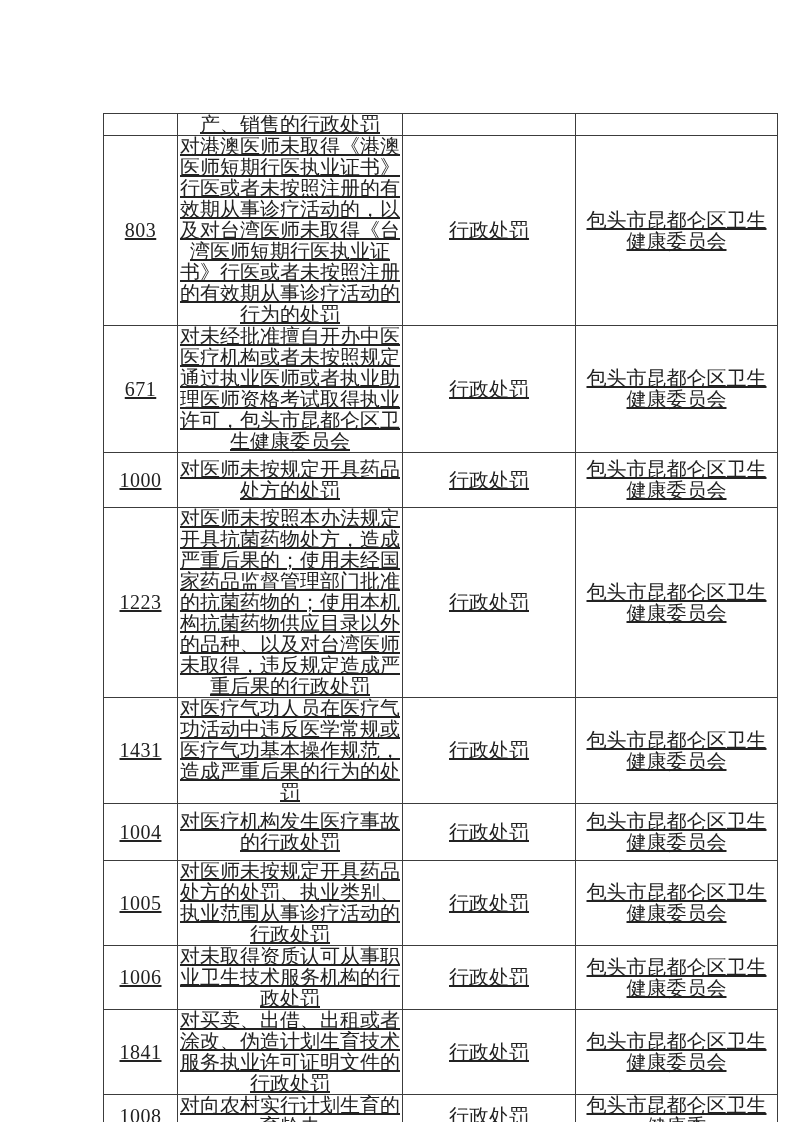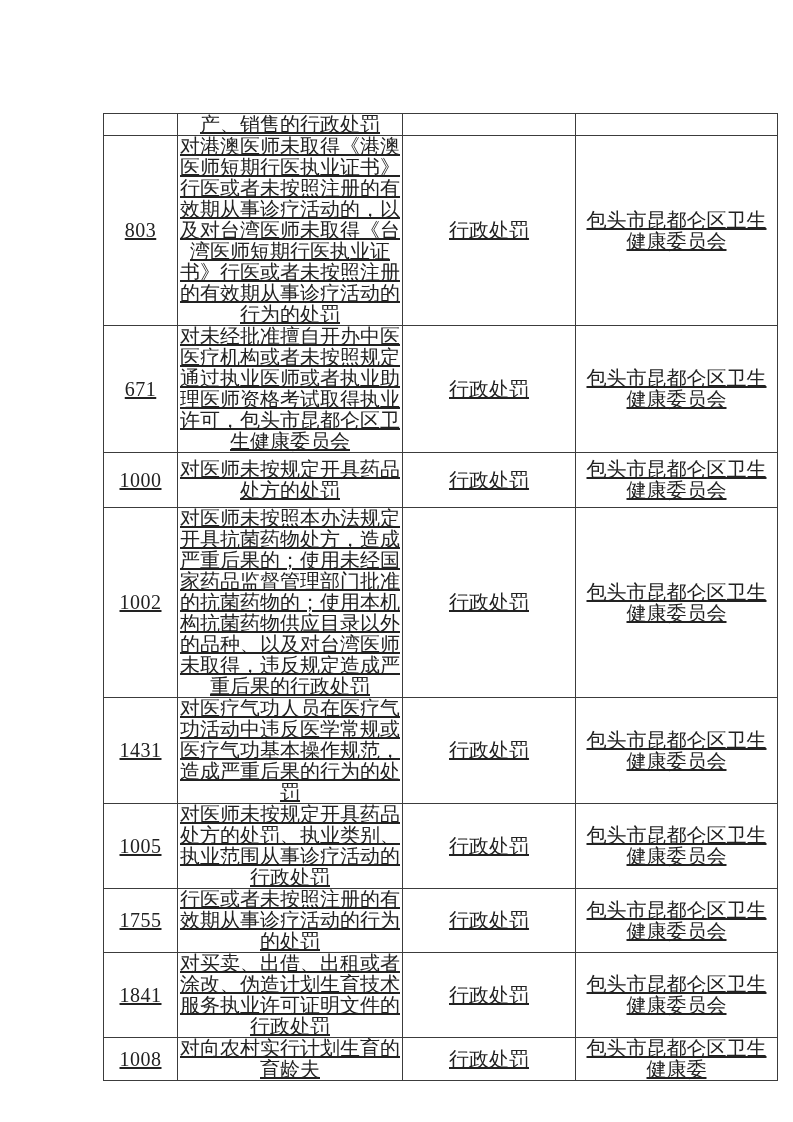--- a/index.html
+++ b/index.html
@@ -84,40 +84,46 @@
         <td class="col-type">行政处罚</td>
         <td class="col-authority">包头市昆都仑区卫生健康委员会</td>
       </tr>
       <tr class="r3">
         <td class="col-seq">1000</td>
         <td class="col-matter">对医师未按规定开具药品处方的处罚</td>
         <td class="col-type">行政处罚</td>
         <td class="col-authority">包头市昆都仑区卫生健康委员会</td>
       </tr>
       <tr class="r5">
-        <td class="col-seq">1002</td>
+        <td class="col-seq">1223</td>
         <td class="col-matter">对医师未按照本办法规定开具抗菌药物处方，造成严重后果的；使用未经国家药品监督管理部门批准的抗菌药物的；使用本机构抗菌药物供应目录以外的品种、以及对台湾医师未取得，违反规定造成严重后果的行政处罚</td>
         <td class="col-type">行政处罚</td>
         <td class="col-authority">包头市昆都仑区卫生健康委员会</td>
       </tr>
       <tr class="r6">
         <td class="col-seq">1431</td>
         <td class="col-matter">对医疗气功人员在医疗气功活动中违反医学常规或医疗气功基本操作规范，造成严重后果的行为的处罚</td>
         <td class="col-type">行政处罚</td>
         <td class="col-authority">包头市昆都仑区卫生健康委员会</td>
       </tr>
+      <tr class="r7">
+        <td class="col-seq">1004</td>
+        <td class="col-matter">对医疗机构发生医疗事故的行政处罚</td>
+        <td class="col-type">行政处罚</td>
+        <td class="col-authority">包头市昆都仑区卫生健康委员会</td>
+      </tr>
       <tr class="r8">
         <td class="col-seq">1005</td>
         <td class="col-matter">对医师未按规定开具药品处方的处罚、执业类别、执业范围从事诊疗活动的行政处罚</td>
         <td class="col-type">行政处罚</td>
         <td class="col-authority">包头市昆都仑区卫生健康委员会</td>
       </tr>
       <tr class="r9">
-        <td class="col-seq">1755</td>
-        <td class="col-matter">行医或者未按照注册的有效期从事诊疗活动的行为的处罚</td>
+        <td class="col-seq">1006</td>
+        <td class="col-matter">对未取得资质认可从事职业卫生技术服务机构的行政处罚</td>
         <td class="col-type">行政处罚</td>
         <td class="col-authority">包头市昆都仑区卫生健康委员会</td>
       </tr>
       <tr class="r10">
         <td class="col-seq">1841</td>
         <td class="col-matter">对买卖、出借、出租或者涂改、伪造计划生育技术服务执业许可证明文件的行政处罚</td>
         <td class="col-type">行政处罚</td>
         <td class="col-authority">包头市昆都仑区卫生健康委员会</td>
       </tr>
       <tr class="r11">

